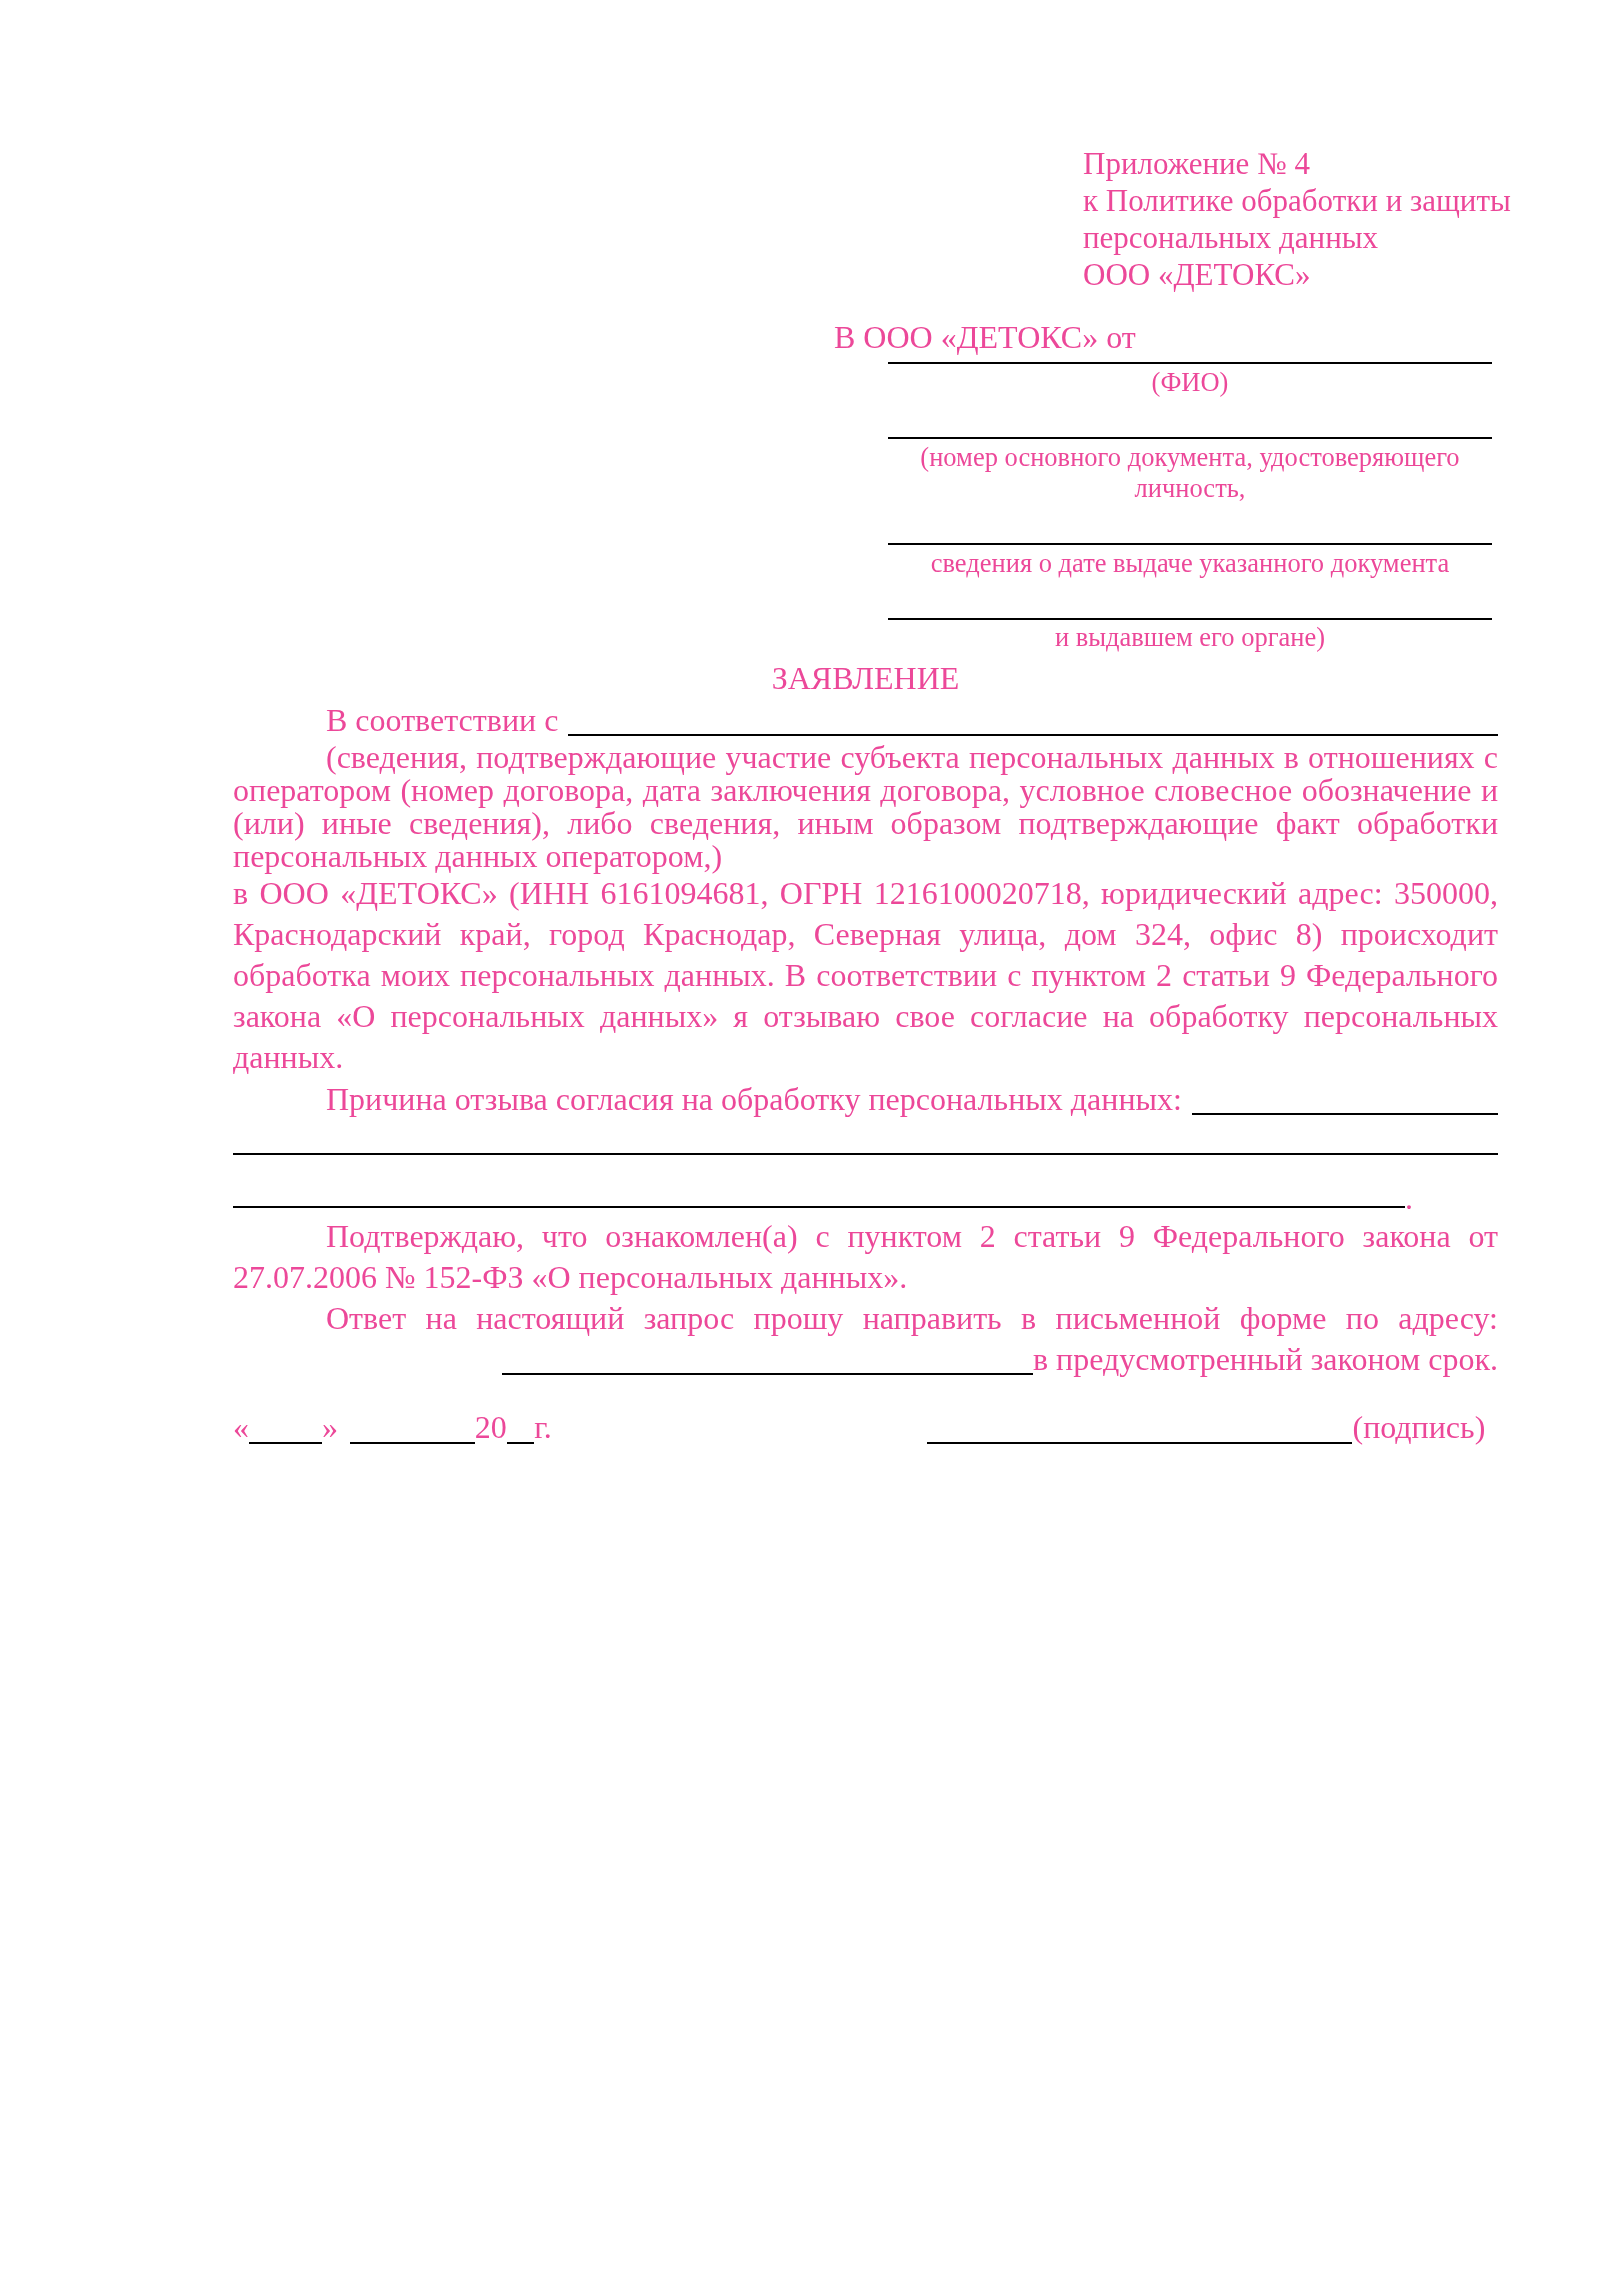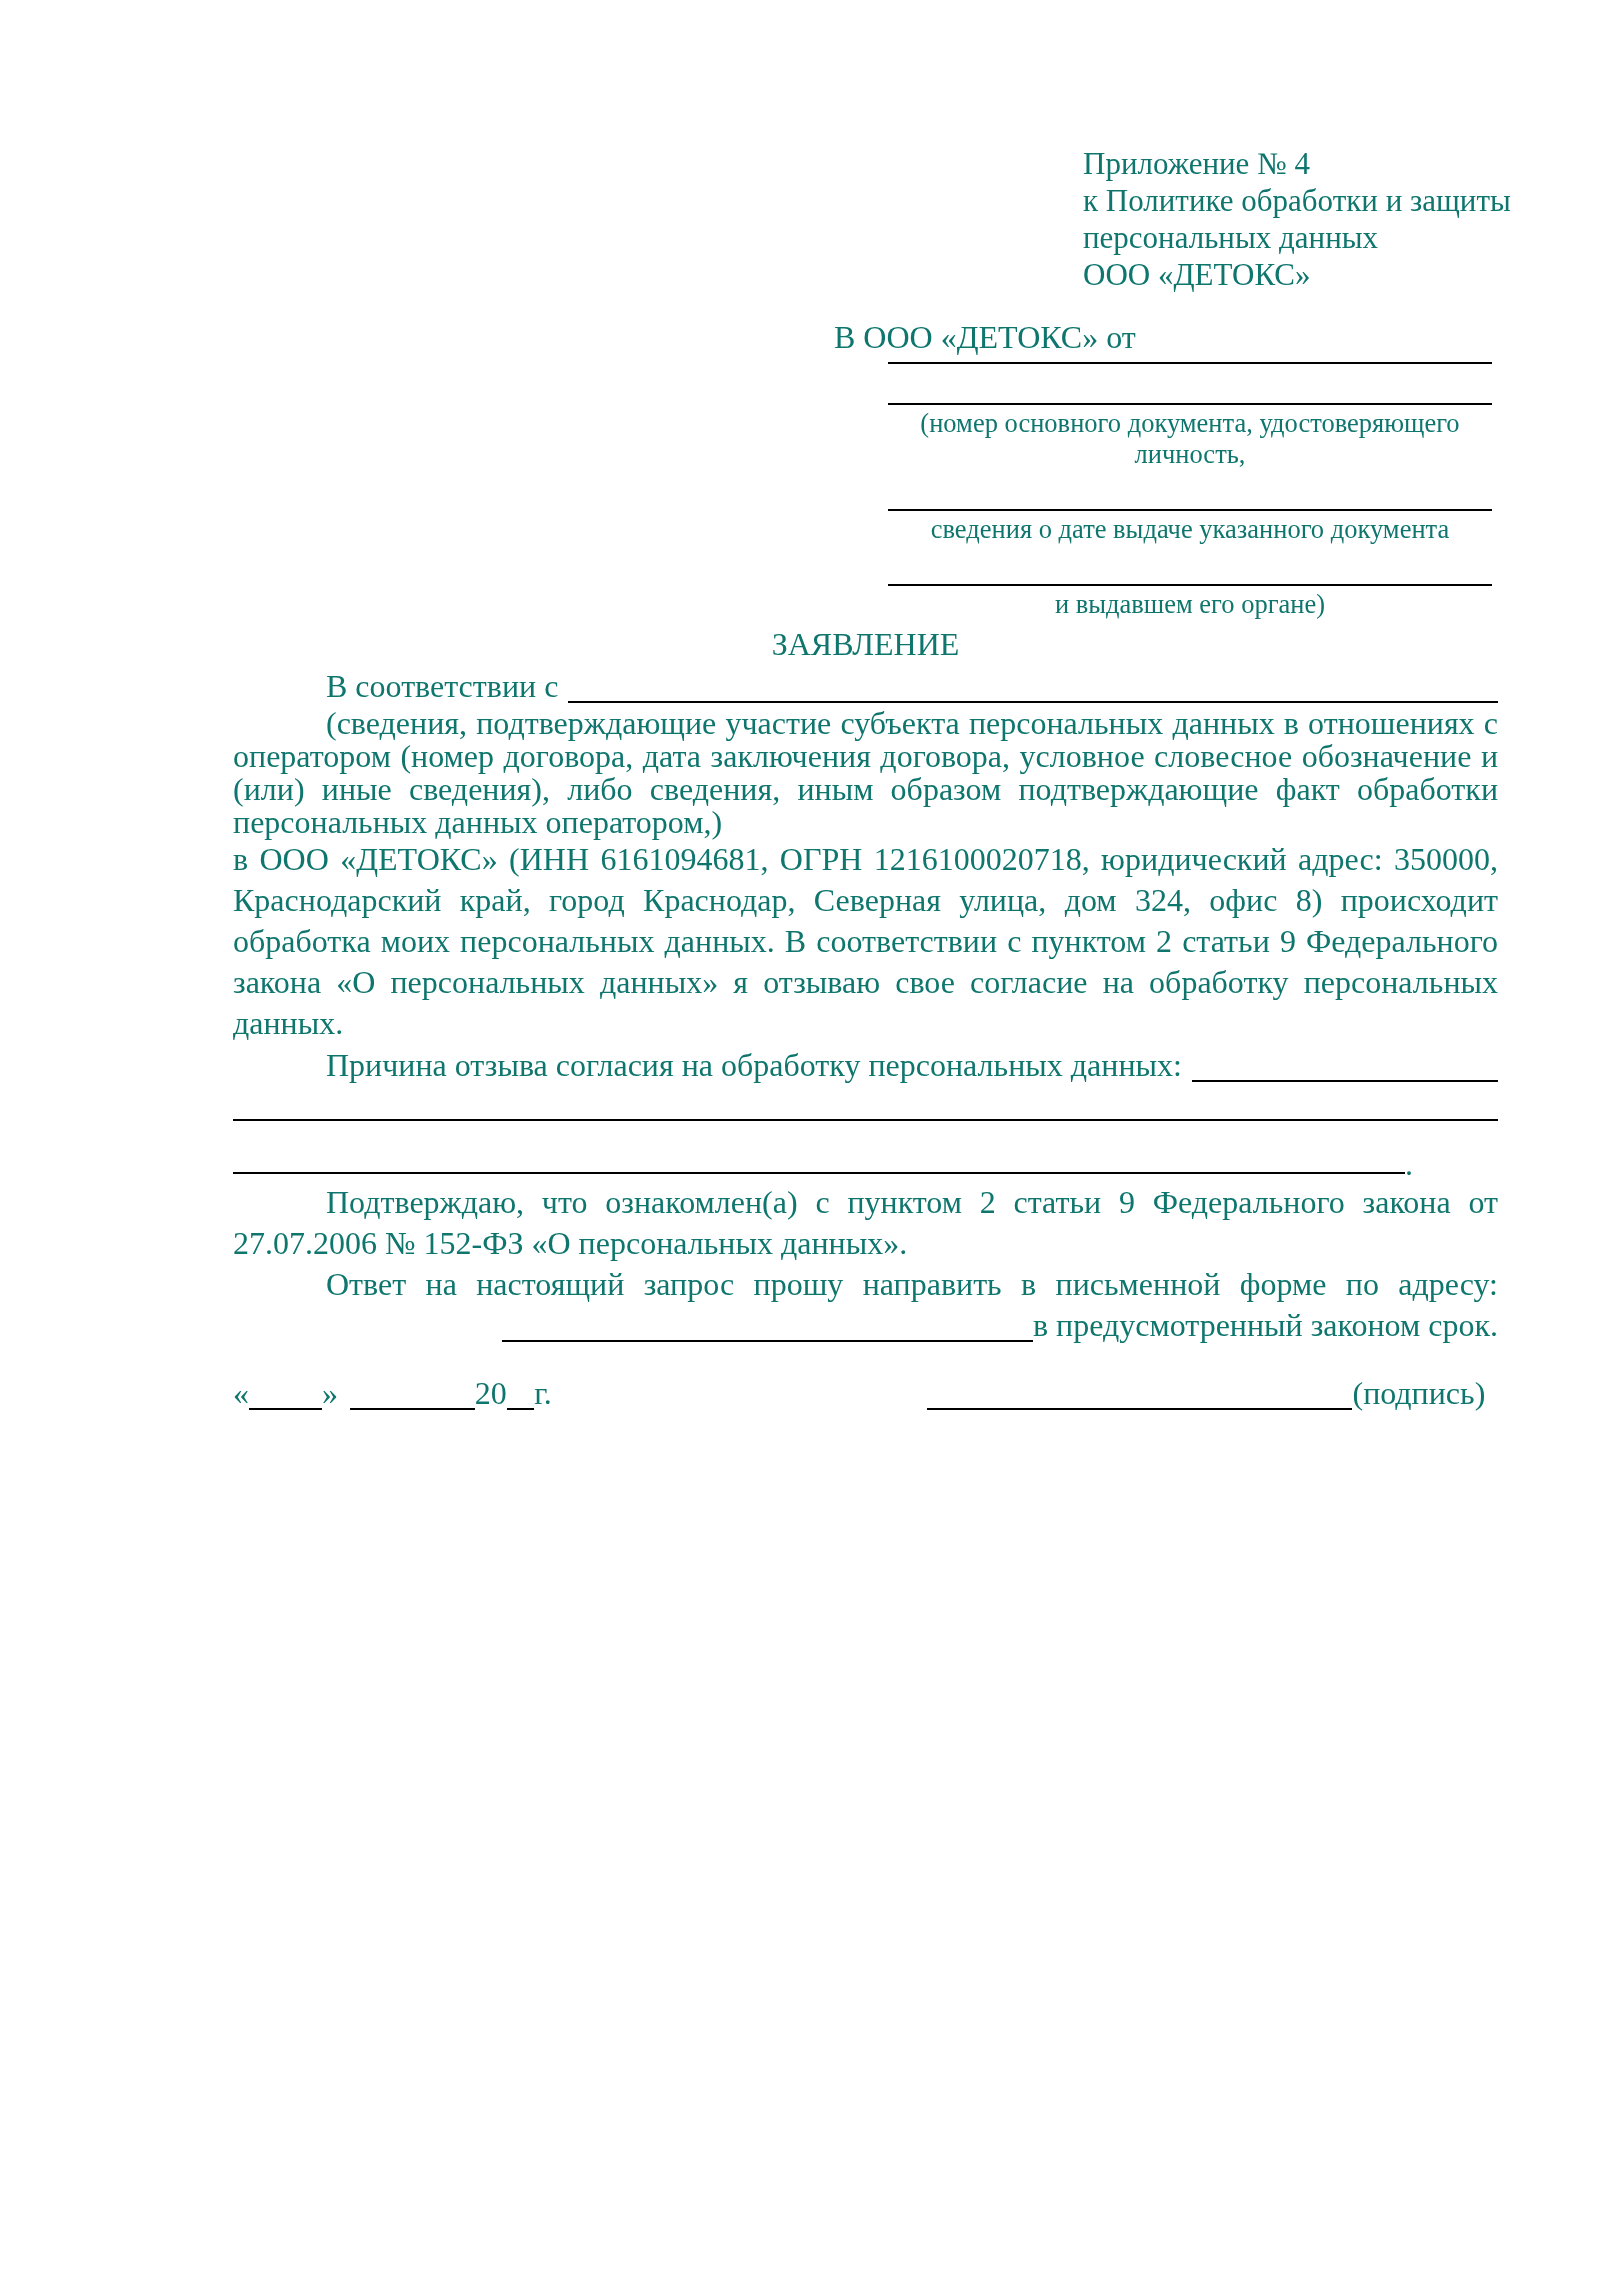--- a/index.html
+++ b/index.html
@@ -3,21 +3,21 @@
 <meta charset="utf-8">
 <style>
   * { margin: 0; padding: 0; box-sizing: border-box; }
   html, body { background: #888; }
   .page {
     position: relative;
     width: 1621px;
     height: 2294px;
     margin: 0 auto;
     background: #ffffff;
-    color: #0f766e;
+    color: #ec4899;
     font-family: "Liberation Serif", "DejaVu Serif", serif;
     padding: 145px 123px 0 233px;
     overflow: hidden;
   }
   
   .appendix {
     margin-left: 850px;
     font-size: 31px;
     line-height: 37px;
     white-space: nowrap;
@@ -132,20 +132,21 @@
     <div>персональных данных</div>
     <div>ООО «ДЕТОКС»</div>
   </div>
 
 
   <div class="to-line">В ООО «ДЕТОКС» от</div>
 
   <div class="fields">
     <div>
       <div class="fline first"></div>
+      <div class="flabel">(ФИО)</div>
     </div>
     <div>
       <div class="fline"></div>
       <div class="flabel">(номер основного документа, удостоверяющего личность,</div>
     </div>
     <div>
       <div class="fline"></div>
       <div class="flabel">сведения о дате выдаче указанного документа</div>
     </div>
     <div>

